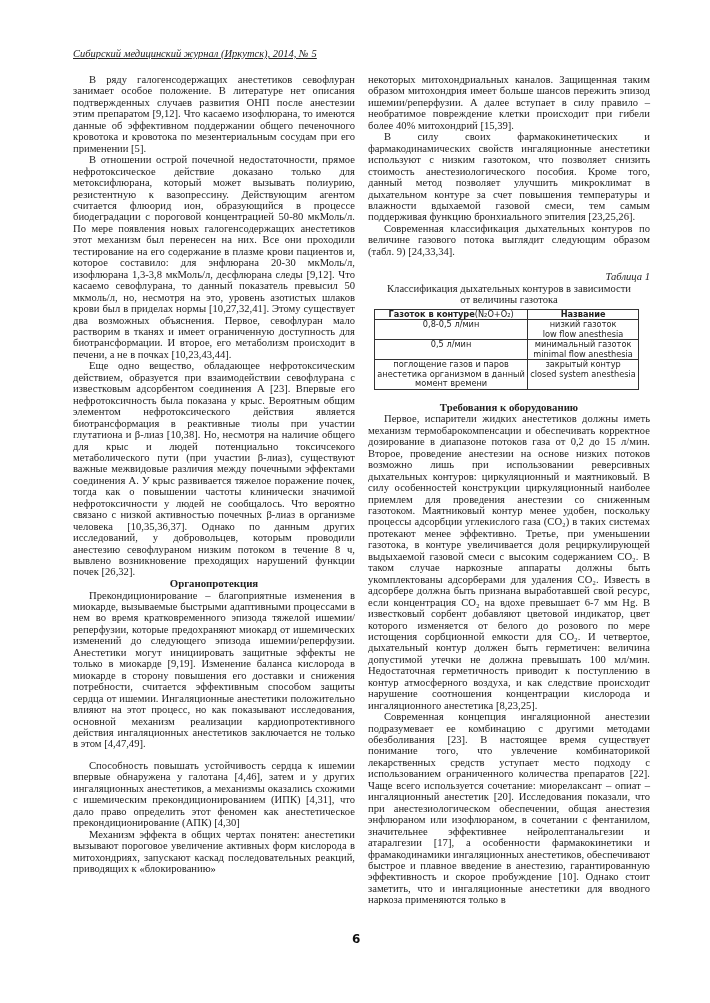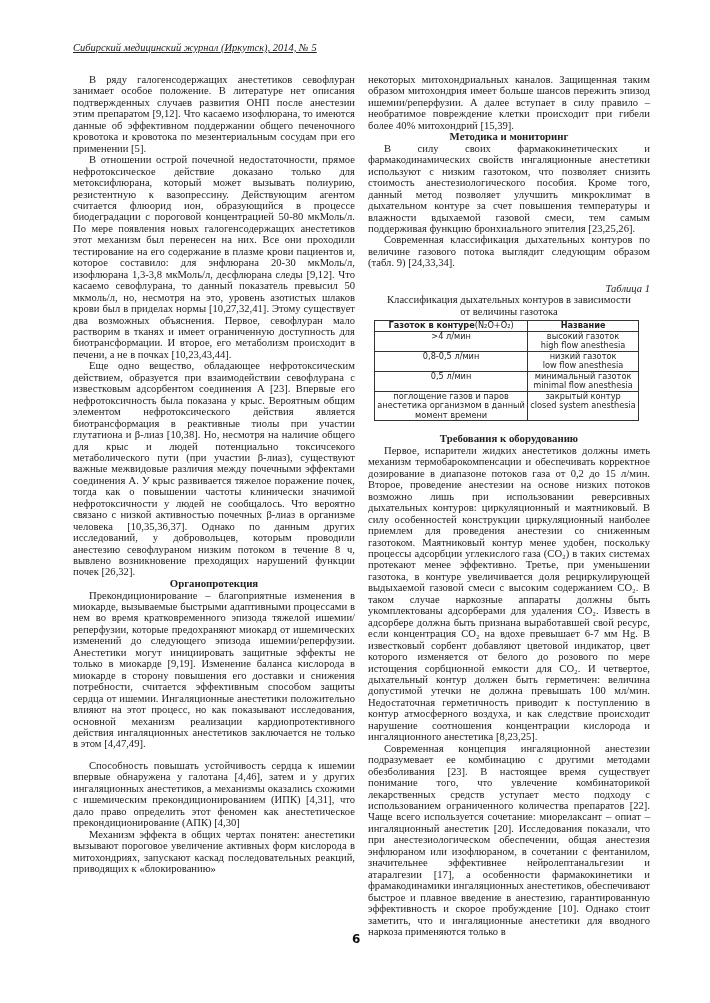--- a/index.html
+++ b/index.html
@@ -1,18 +1,18 @@
 <!DOCTYPE html>
 <html><head>
 <meta charset="utf-8">
 <style>
   html, body { margin: 0; padding: 0; background: #ffffff; }
   body { width: 710px; height: 1003px; position: relative; overflow: hidden;
          font-family: "DejaVu Serif", "Liberation Serif", serif; color: #222; }
-  .header { position: absolute; left: 73px; top: 42px; font-size: 10.5px; font-style: italic;
+  .header { position: absolute; left: 73px; top: 48px; font-size: 10.5px; font-style: italic;
             text-decoration: underline; font-family: "Liberation Serif", serif; color: #222; }
   .col { position: absolute; top: 74px; width: 282px; font-family: "Liberation Serif", serif;
          font-size: 10.6px; line-height: 11.45px; text-align: justify; hyphens: manual; }
   .col.left { left: 73px; }
   .col.right { left: 368px; }
   .col p { margin: 0; text-indent: 16px; }
   .col p.noindent { text-indent: 0; }
   .col h3 { margin: 0; font-size: 10.8px; font-weight: bold; text-align: center; line-height: 11.6px; }
   .tbl-label { text-align: right; font-style: italic; margin-top: 14px; line-height: 11.5px; }
   .tbl-caption { text-align: center; line-height: 11.5px; margin: 0 0 3px 0; }
@@ -37,41 +37,33 @@
   <p>Еще одно вещество, обладающее нефротоксическим действием, образуется при взаимодействии севофлурана с известковым адсорбентом соединения А [23]. Впервые его нефротоксичность была показана у крыс. Вероятным общим элементом нефротоксического действия является биотрансформация в реактивные тиолы при участии глутатиона и β-лиаз [10,38]. Но, несмотря на наличие общего для крыс и людей потенциально токсичсекого метаболического пути (при участии β-лиаз), существуют важные межвидовые различия между почечными эффектами соединения А. У крыс развивается тяжелое поражение почек, тогда как о повышении частоты клинически значимой нефротоксичности у людей не сообщалось. Что вероятно связано с низкой активностью почечных β-лиаз в организме человека [10,35,36,37]. Однако по данным других исследований, у добровольцев, которым проводили анестезию севофлураном низким потоком в течение 8 ч, вывлено возникновение преходящих нарушений функции почек [26,32].</p>
   <h3>Органопротекция</h3>
   <p>Прекондиционирование – благоприятные изменения в миокарде, вызываемые быстрыми адаптивными процессами в нем во время кратковременного эпизода тяжелой ишемии/реперфузии, которые предохраняют миокард от ишемических изменений до следующего эпизода ишемии/реперфузии. Анестетики могут инициировать защитные эффекты не только в миокарде [9,19]. Изменение баланса кислорода в миокарде в сторону повышения его доставки и снижения потребности, считается эффективным способом защиты сердца от ишемии. Ингаляционные анестетики положительно влияют на этот процесс, но как показывают исследования, основной механизм реализации кардиопротективного действия ингаляционных анестетиков заключается не только в этом [4,47,49].</p>
   <div class="gap-sm"></div>
   <p>Способность повышать устойчивость сердца к ишемии впервые обнаружена у галотана [4,46], затем и у других ингаляционных анестетиков, а механизмы оказались схожими с ишемическим прекондиционированием (ИПК) [4,31], что дало право определить этот феномен как анестетическое прекондиционирование (АПК) [4,30]</p>
   <p>Механизм эффекта в общих чертах понятен: анестетики вызывают пороговое увеличение активных форм кислорода в митохондриях, запускают каскад последовательных реакций, приводящих к «блокированию»</p>
 </div>
 
 <div class="col right">
   <p class="noindent">некоторых митохондриальных каналов. Защищенная таким образом митохондрия имеет больше шансов пережить эпизод ишемии/реперфузии. А далее вступает в силу правило – необратимое повреждение клетки происходит при гибели более 40% митохондрий [15,39].</p>
-  <h3>Методика и мониторинг</h3>
   <p>В силу своих фармакокинетических и фармакодинамических свойств ингаляционные анестетики используют с низким газотоком, что позволяет снизить стоимость анестезиологического пособия. Кроме того, данный метод позволяет улучшить микроклимат в дыхательном контуре за счет повышения температуры и влажности вдыхаемой газовой смеси, тем самым поддерживая функцию бронхиального эпителия [23,25,26].</p>
   <p>Современная классификация дыхательных контуров по величине газового потока выглядит следующим образом (табл. 9) [24,33,34].</p>
 
   <div class="tbl-label">Таблица 1</div>
   <div class="tbl-caption">
     <div>Классификация дыхательных контуров в зависимости</div>
     <div>от величины газотока</div>
   </div>
   <table class="cls">
     <tbody>
         <tr>
       <th style="width:58%;"><span>Газоток в контуре</span><span class="sub">(N₂O+O₂)</span></th>
       <th>Название</th>
-    </tr>
-    <tr>
-      <td>&gt;4 л/мин</td>
-      <td>
-            <div>высокий газоток</div>
-            <div>high flow anesthesia</div>
-          </td>
     </tr>
     <tr>
       <td>0,8-0,5 л/мин</td>
       <td>
             <div>низкий газоток</div>
             <div>low flow anesthesia</div>
           </td>
     </tr>
     <tr>
       <td>0,5 л/мин</td>

